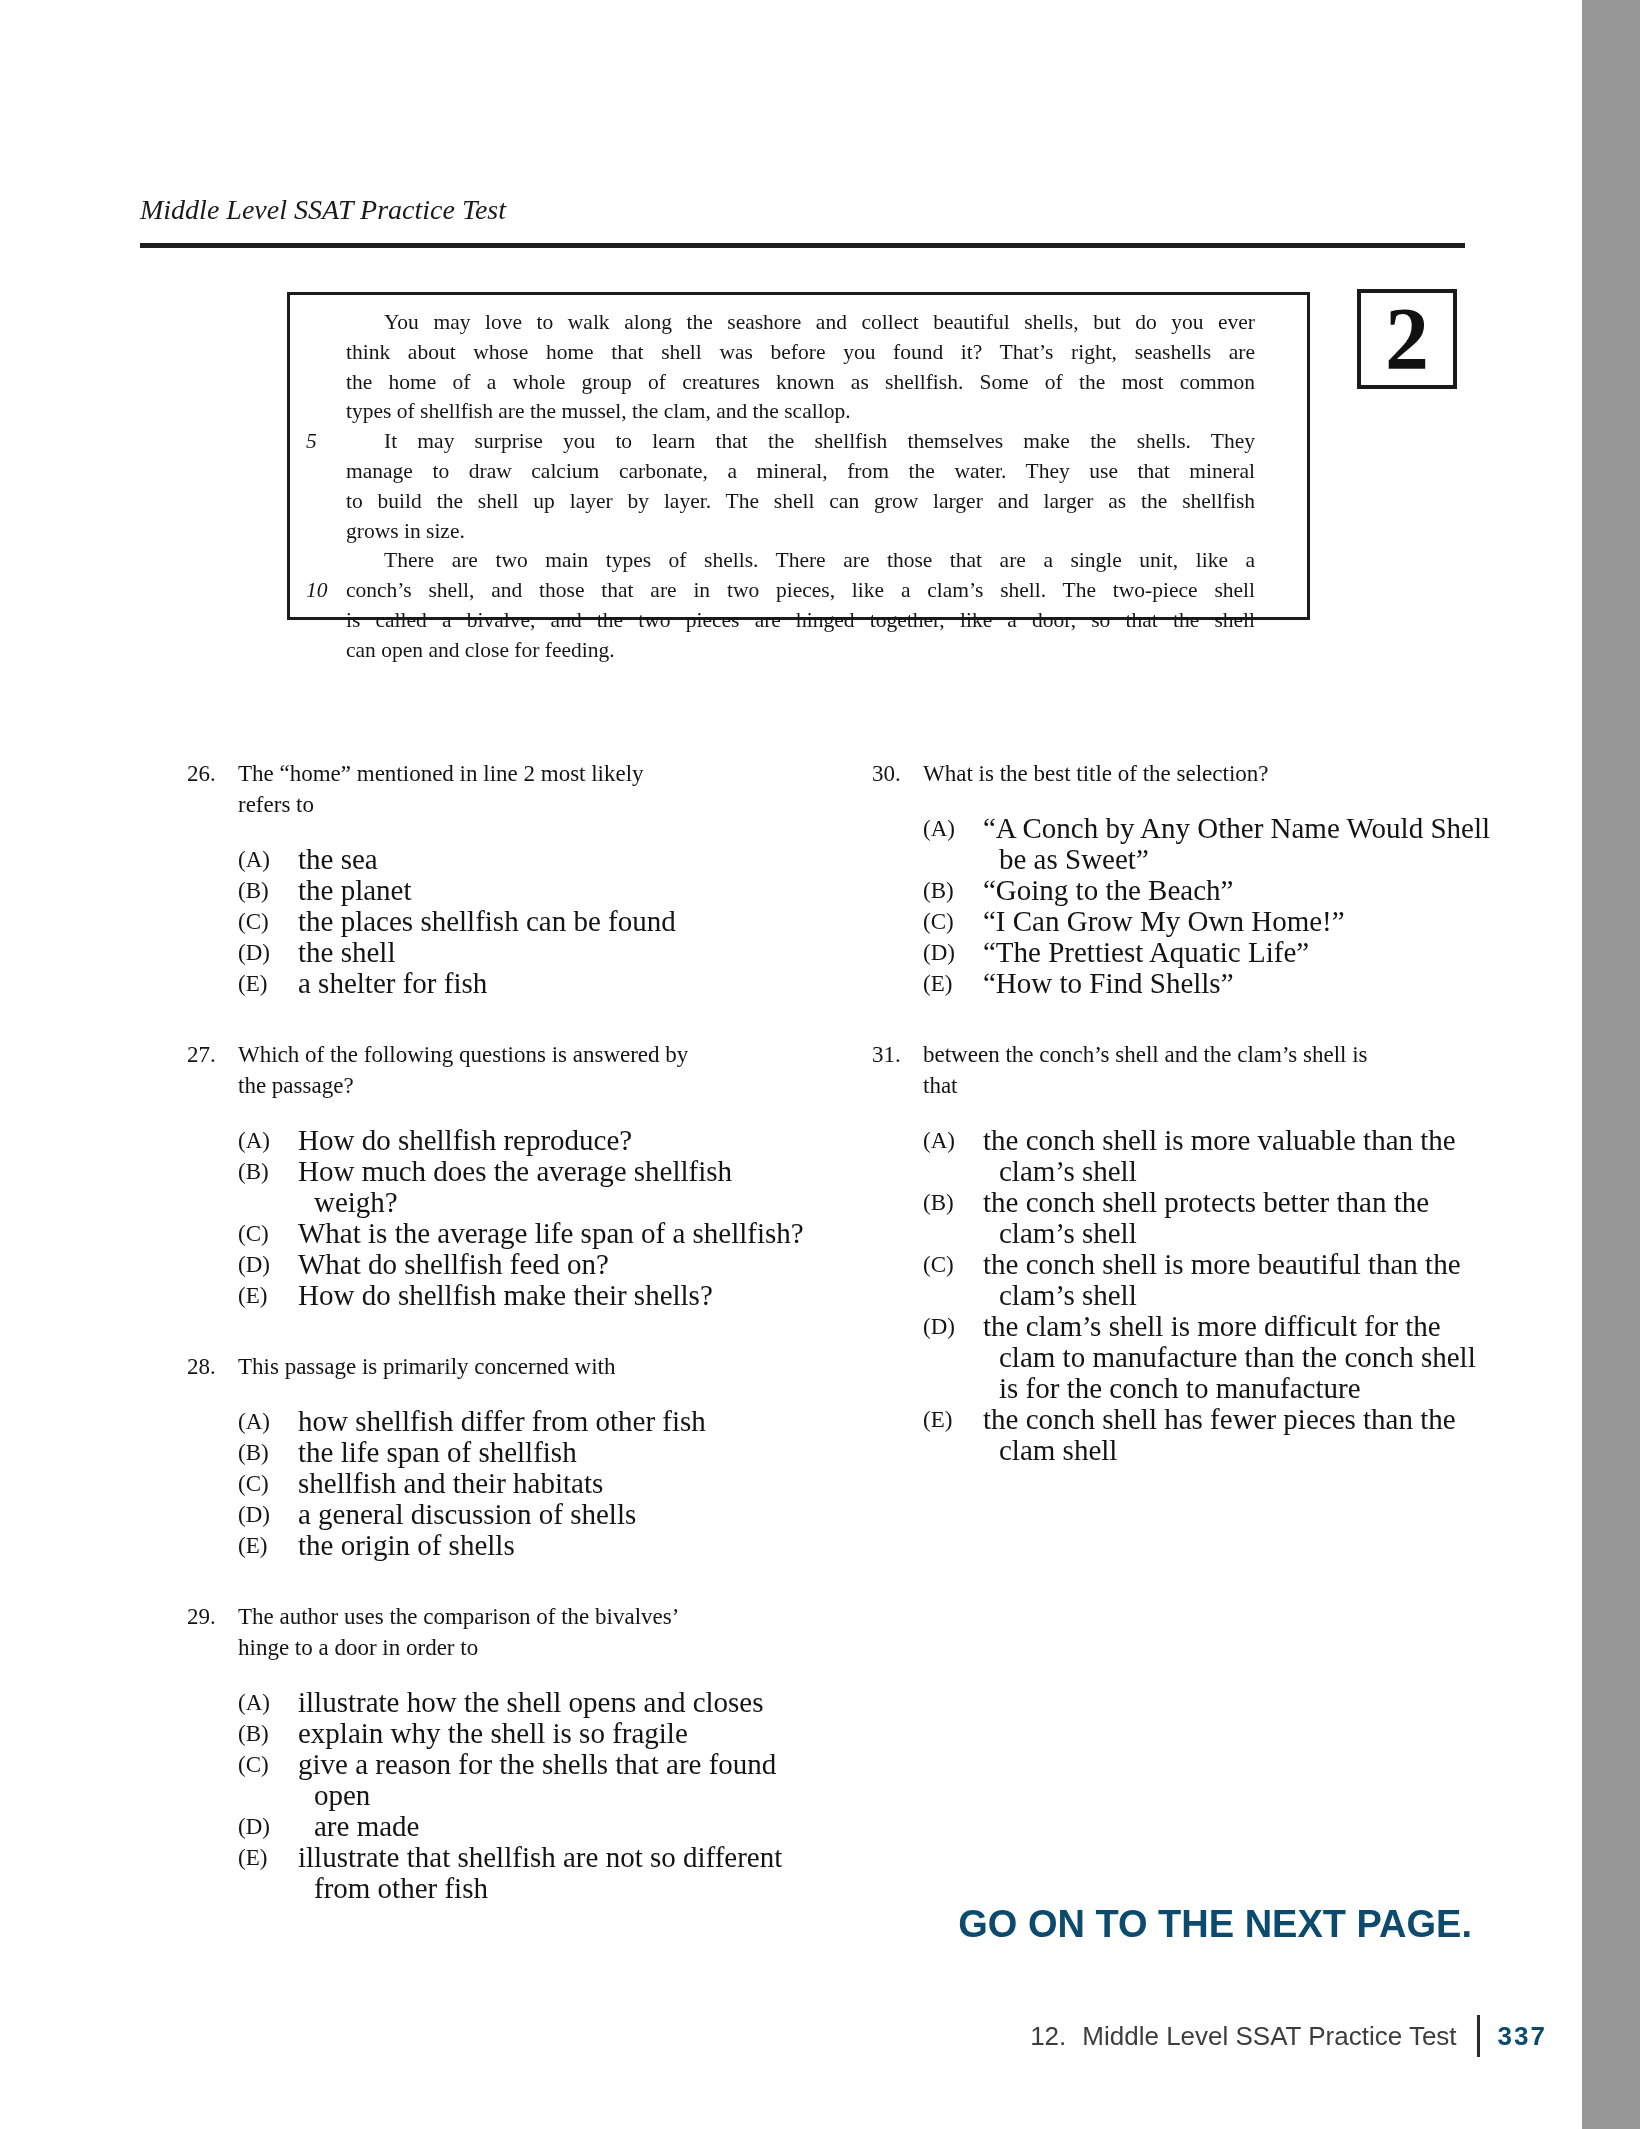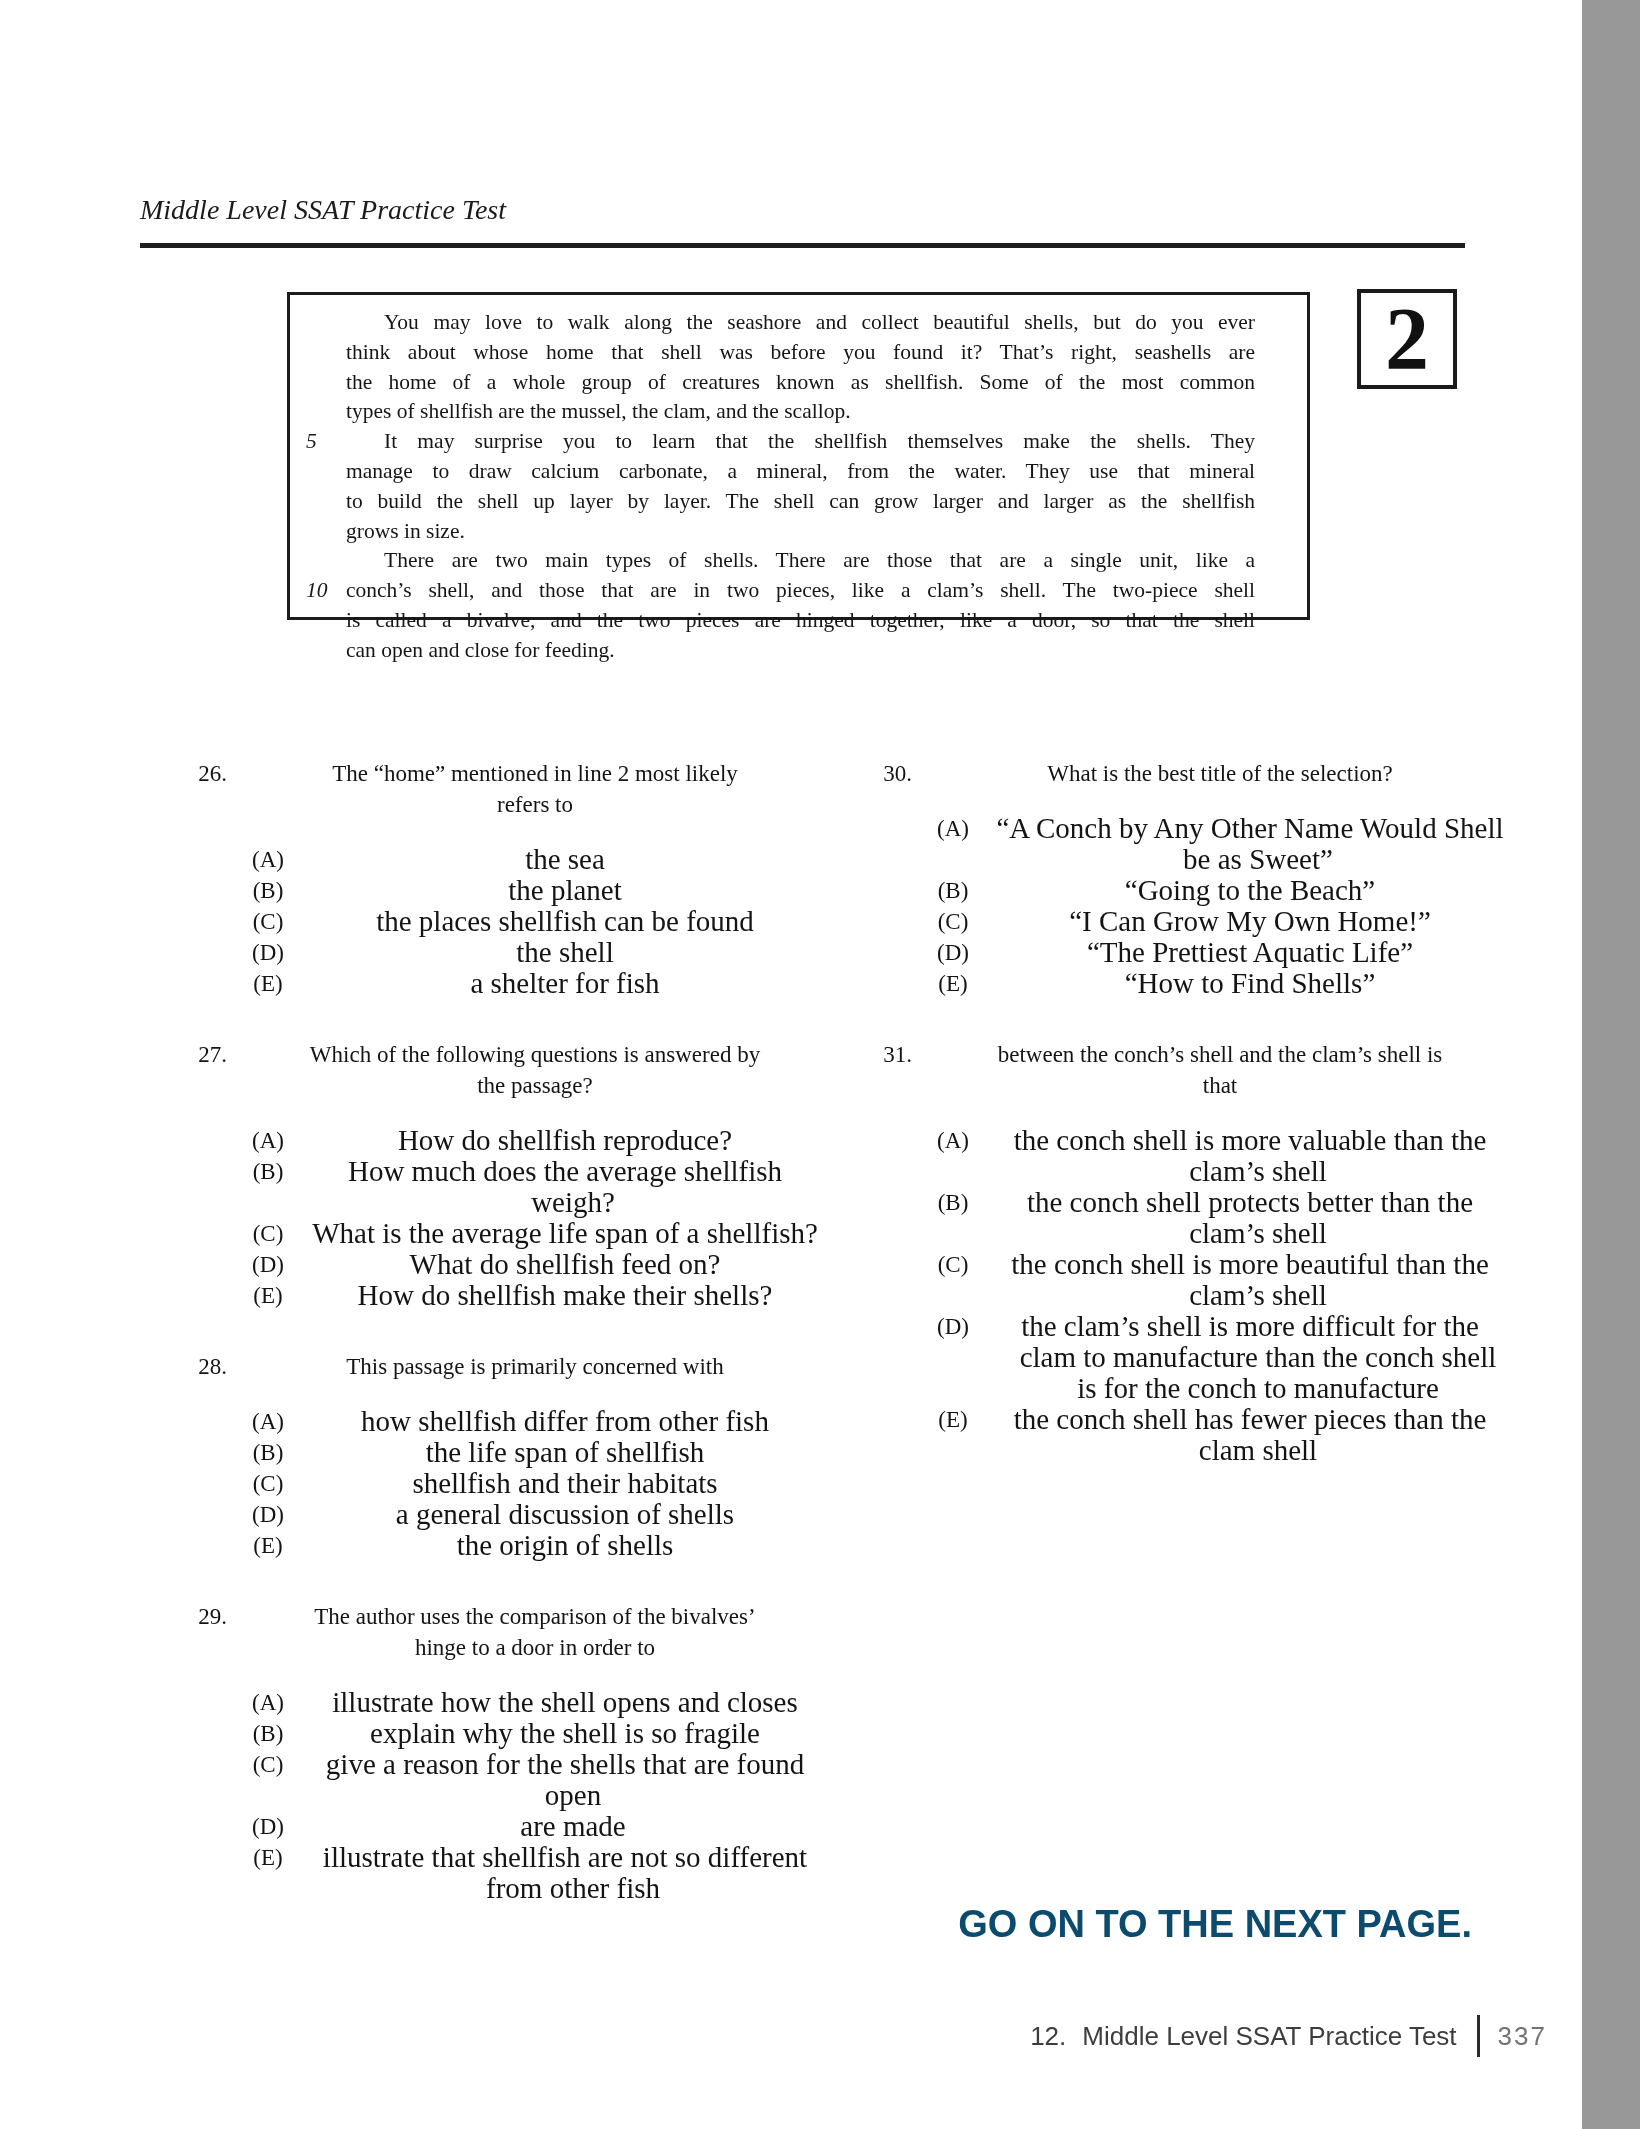--- a/index.html
+++ b/index.html
@@ -19,41 +19,41 @@
   .pline.indent{text-indent:38px;}
   .lnum{position:absolute;left:-40px;top:0;width:30px;text-align:right;font-style:italic;
         font-size:21.5px;text-indent:0;}
 
   .section-badge{position:absolute;left:1357px;top:289px;width:100px;height:100px;
                  border:4px solid #1a1a1a;box-sizing:border-box;display:flex;align-items:center;
                  justify-content:center;}
   .section-badge span{font-size:88px;font-weight:bold;line-height:92px;color:#111;}
 
   .questions{position:absolute;left:187px;top:758px;width:1330px;display:flex;gap:40px;}
-  .qcol{width:645px;flex:none;text-align:center;}
+  .qcol{width:645px;flex:none;}
   .question{margin-bottom:40px;}
   .qrow{display:flex;}
   .qnum{width:51px;flex:none;font-size:23px;line-height:31px;}
   .qbody{flex:1;min-width:0;}
   .stemline{font-size:23px;line-height:31px;}
   .opts{margin-top:24px;}
   .opt{display:flex;}
   .oletter{width:60px;flex:none;font-size:23px;line-height:31px;}
   .otext{flex:1;min-width:0;}
   .otext div{font-size:29px;line-height:31px;}
   .otext div.cont{padding-left:16px;}
 
   .go-on{position:absolute;top:1903px;right:168px;font-family:"Liberation Sans", sans-serif;
          font-weight:bold;font-size:38px;color:#0c4a6e;white-space:nowrap;}
 
   .footer{position:absolute;top:2015px;right:93px;display:flex;align-items:center;
           font-family:"Liberation Sans", sans-serif;font-size:26px;color:#3d3d3d;white-space:nowrap;}
   .footer .chap{margin-right:16px;}
   .footer .sep{width:3px;height:42px;background:#2b2b2b;margin:0 18px 0 20px;}
-  .footer .pgnum{font-weight:normal;color:#737373;letter-spacing:2px;}
+  .footer .pgnum{font-weight:bold;color:#0c4a6e;letter-spacing:2px;}
 </style>
 </head>
 <body>
 
 <div class="page">
   <div class="gray-strip"></div>
 
   <div class="header-title">Middle Level SSAT Practice Test</div>
   <div class="header-rule"></div>
 

